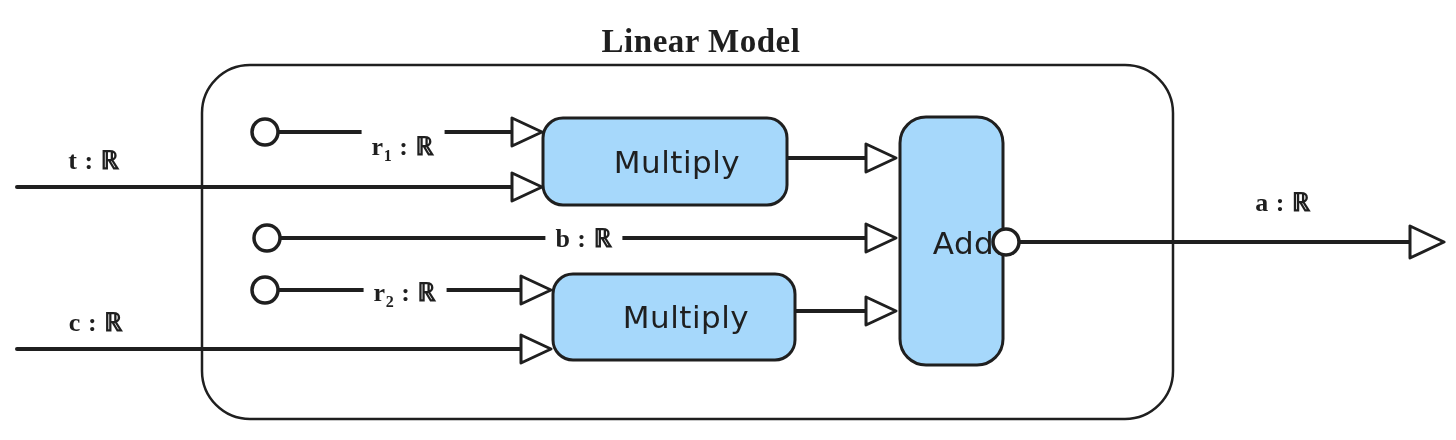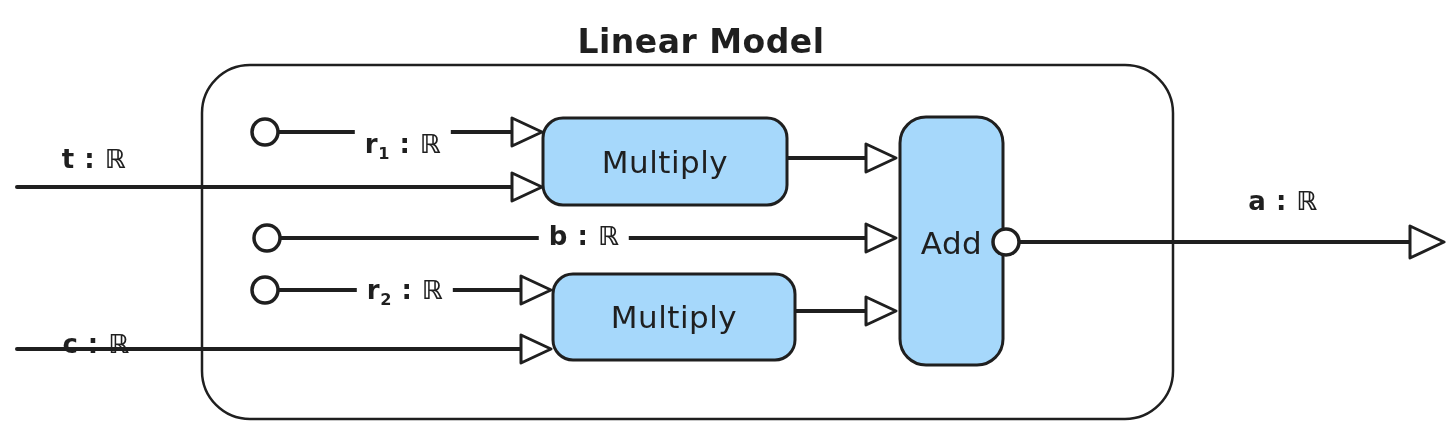--- a/index.html
+++ b/index.html
@@ -22,31 +22,33 @@
   .arrow  { fill: #ffffff; stroke: var(--stroke, #1f1f1f); stroke-width: 3px; stroke-linejoin: round; }
   .block  { fill: var(--block_fill, #a6d8fb); stroke: var(--stroke, #1f1f1f); stroke-width: 3px; }
   .port   { fill: var(--port_fill, #ffffff); stroke: var(--stroke, #1f1f1f); stroke-width: 3.5px; }
   .label {
     position: absolute;
     transform: translate(-50%, -50%);
     font-size: 26px;
     font-weight: 700;
     white-space: nowrap;
     letter-spacing: 0.5px;
+    font-family: Liberation Serif, serif;
   }
   .on-line { background: var(--background, #ffffff); padding: 0 10px; }
   .title { font-size: 33px; letter-spacing: 0.5px; }
   .block-text {
     position: absolute;
     display: flex;
     align-items: center;
     justify-content: center;
     font-size: 31px;
     font-weight: 400;
     letter-spacing: 0.5px;
+    padding-left: 12px;
   }
   sub { font-size: 0.62em; }
 </style>
 </head>
 <body>
 
 <div class="canvas">
 
   <svg class="wires" viewBox="0 0 1456 440">
 
@@ -76,21 +78,21 @@
 
     <circle class="port" cx="265" cy="132" r="13"></circle>
     <circle class="port" cx="267" cy="238" r="13"></circle>
     <circle class="port" cx="265" cy="290" r="13"></circle>
     <circle class="port" cx="1006" cy="242" r="13"></circle>
   </svg>
 
   <div class="label title" style="left:701px; top:41px;">Linear Model</div>
 
   <div class="label" style="left:94px; top:159px;">t : ℝ</div>
-  <div class="label" style="left:96px; top:321px;margin-top:23px;">c : ℝ</div>
+  <div class="label" style="left:96px; top:321px;">c : ℝ</div>
   <div class="label" style="left:1283px; top:201px;">a : ℝ</div>
 
   <div class="label on-line" style="left:403px; top:146px;"><span>r</span><sub>1</sub><span> : ℝ</span></div>
 
   <div class="label on-line" style="left:584px; top:238px;"><span>b</span><sub></sub><span> : ℝ</span></div>
 
   <div class="label on-line" style="left:405px; top:292px;"><span>r</span><sub>2</sub><span> : ℝ</span></div>
 
   <div class="block-text" style="left:543px; top:118px; width:244px; height:87px;">Multiply</div>
   <div class="block-text" style="left:553px; top:274px; width:242px; height:86px;">Multiply</div>

